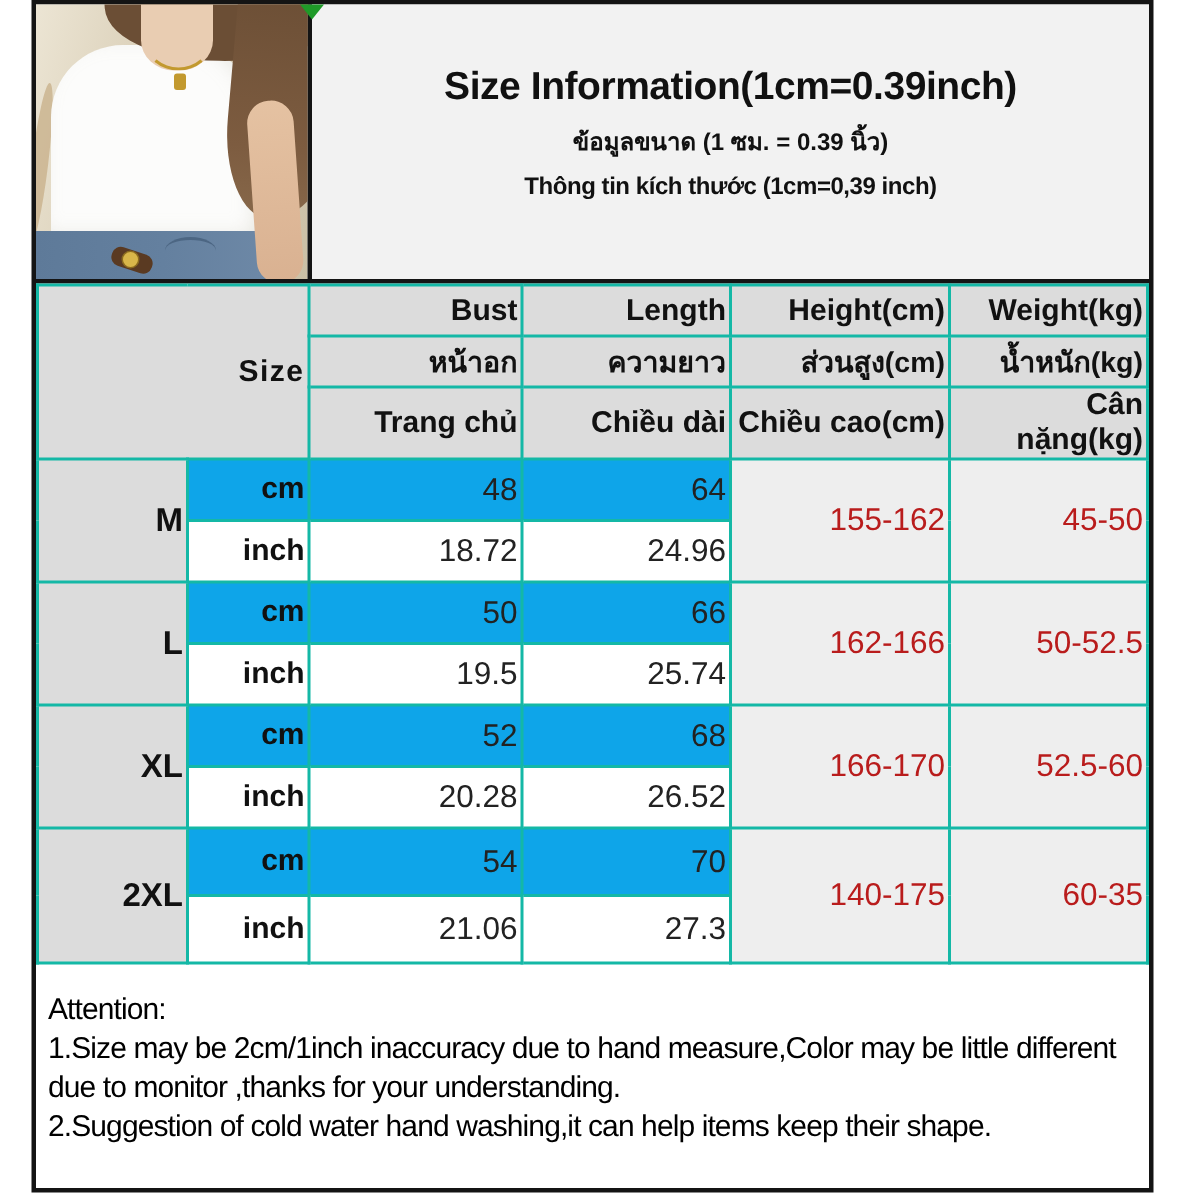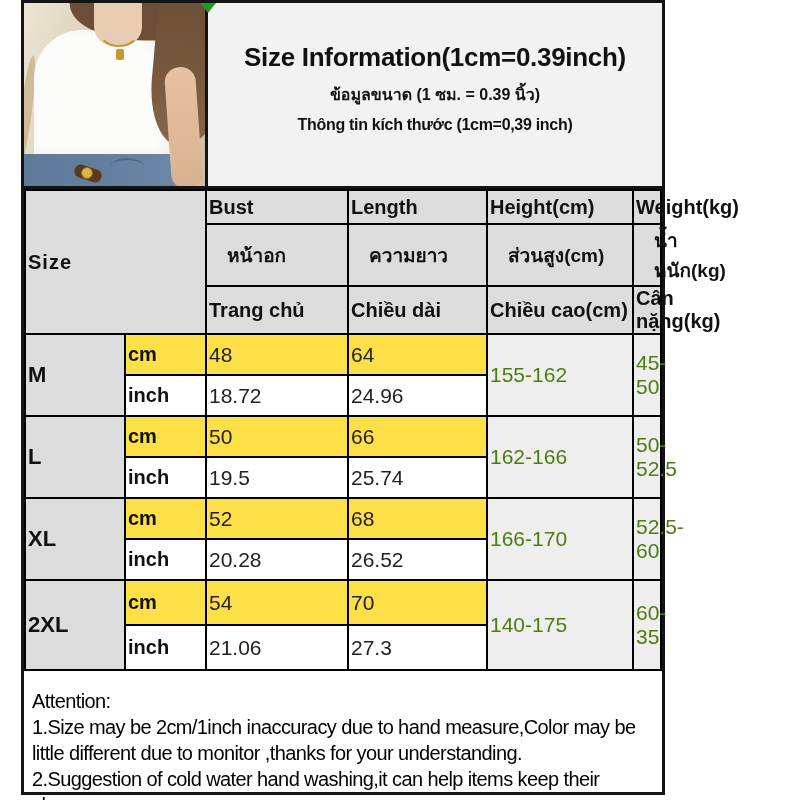--- a/index.html
+++ b/index.html
@@ -1,21 +1,21 @@
 <!DOCTYPE html>
 <html><head>
 <meta charset="utf-8">
 <style>
   * { box-sizing: border-box; margin: 0; padding: 0; }
   html, body { width: 800px; height: 800px; background: #ffffff; }
   body { font-family: "Liberation Sans", "DejaVu Sans", sans-serif; color: #111; position: relative; }
 
   .frame {
     position: absolute; left: 21px; top: 0;
-    width: 644px; height: 795px;
+    width: 748px; height: 795px;
     border: 3px solid #141414;
     background: #fff;
   }
 
   
   .top-row { display: flex; height: 186px; border-bottom: 3px solid #141414; }
 
   .photo {
     width: 184px; flex: 0 0 184px; position: relative; overflow: hidden;
     border-right: 3px solid #141414;
@@ -58,33 +58,33 @@
 
   .green-tri {
     position: absolute; left: 176px; top: 0; z-index: 6;
     width: 0; height: 0;
     border-left: 8px solid transparent; border-right: 8px solid transparent;
     border-top: 10px solid #1f9a28;
   }
 
   
   table { width: 100%; border-collapse: collapse; table-layout: fixed; }
-  th, td { border: 2px solid #000000; text-align: left; vertical-align: middle; padding: 0 2px; }
+  th, td { border: 2px solid #14b8a6; text-align: right; vertical-align: middle; padding: 0 2px; }
   tr.hdr { height: 34px; }
   tr.body-row { height: 41px; }
   tr.body-row-tall { height: 45px; }
   .hdr th { background: #dcdcdc; font-weight: bold; font-size: 20px; }
   .hdr .th-lang { font-size: 19px; padding-left: 20px; }
   .size-hd { background: #dcdcdc; font-size: 42px; font-weight: bold; letter-spacing: 1px; }
   .size-label { background: #dcdcdc; font-size: 22px; font-weight: bold; }
   .unit { font-weight: bold; font-size: 20px; }
-  .cm-bg { background: #fde047; }
+  .cm-bg { background: #0ea5e9; }
   .inch-bg { background: #ffffff; }
   td.value { font-size: 21px; color: #222; font-weight: normal; }
-  td.range { background: #eeeeee; font-size: 21px; color: #4d7c0f; }
+  td.range { background: #eeeeee; font-size: 21px; color: #b91c1c; }
 
   
   .attention { padding: 5px 8px 0 8px; font-size: 20px; line-height: 26px; letter-spacing: -0.6px; color: #000; margin-top: 12px; }
   .attention p { margin: 0; }
 </style>
 </head>
 <body>
 
 <div class="frame">
 

